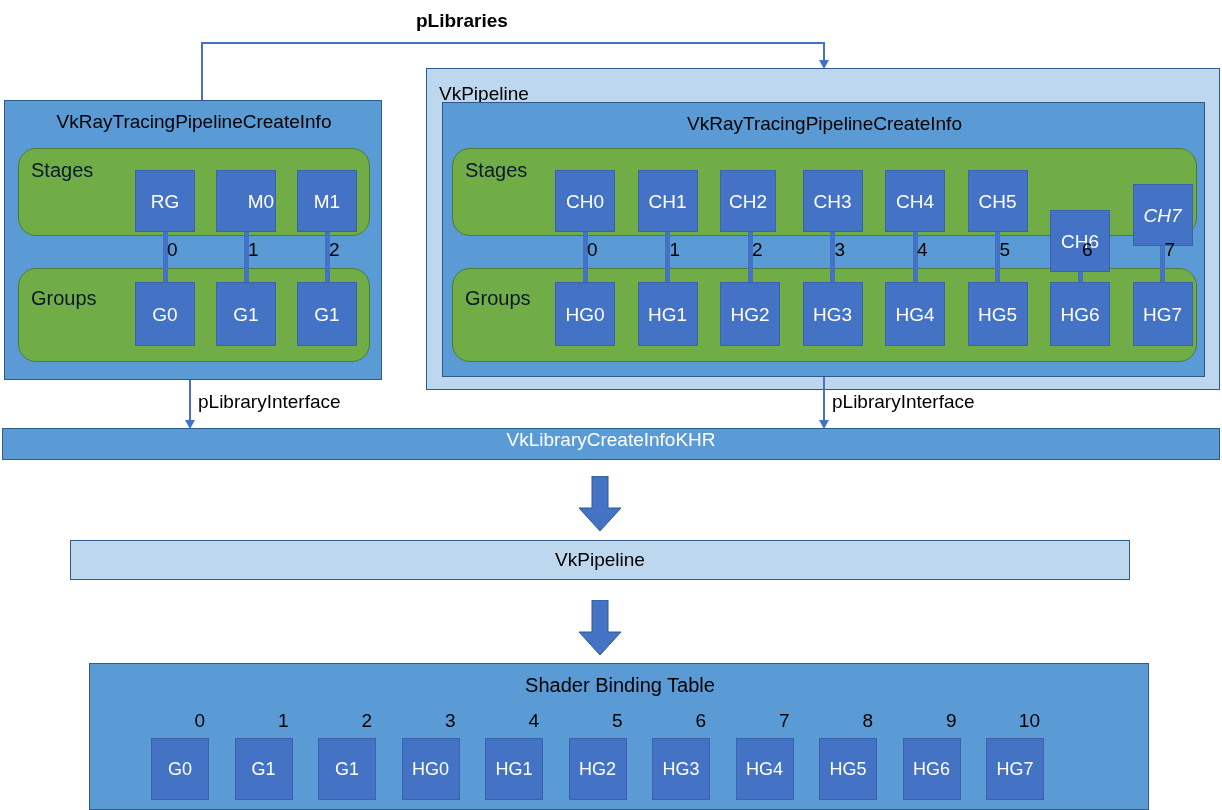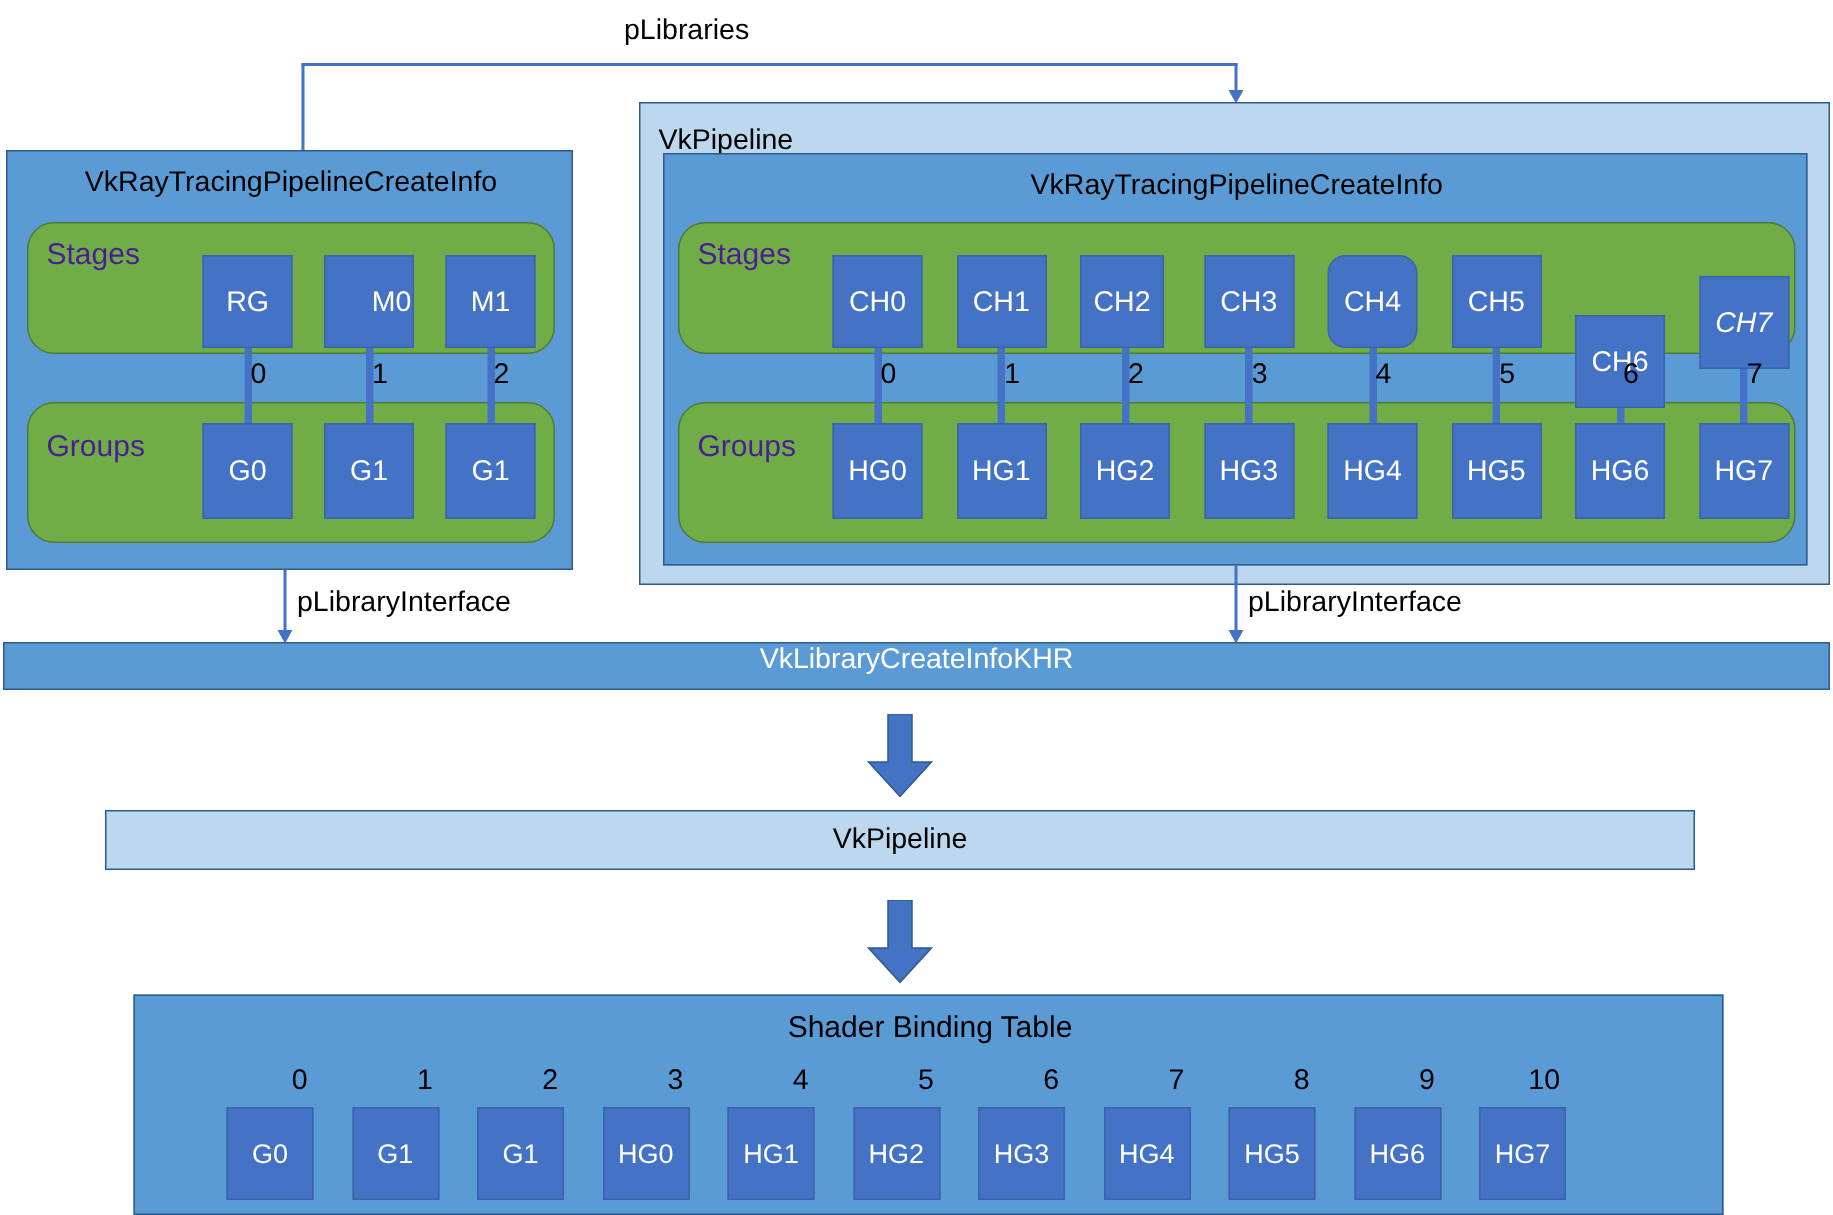--- a/index.html
+++ b/index.html
@@ -67,21 +67,21 @@
   }
   .idx.sbt { font-size: 19px; }
 
   
   .caption-dark {
     color: #000000;
     font-size: 19px;
     white-space: nowrap;
   }
   .caption-white {
-    color: #4c1d95;
+    color: #0f172a;
     font-size: 20px;
     white-space: nowrap;
   }
   .bar-label-white {
     color: #ffffff;
     font-size: 19px;
     white-space: nowrap;
   }
   .bar-label-dark {
     color: #000000;
@@ -128,21 +128,21 @@
     white-space: nowrap;
   }
 
   svg.block-arrow { display: block; }
 </style>
 </head>
 <body>
 
 <div id="canvas">
 
-  <div class="abs label-flow" style="left:416px; top:10px;">pLibraries</div>
+  <div class="abs label-flow" style="left:416px; top:10px;font-weight:bold;">pLibraries</div>
 
   <div class="abs stroke stroke-v" style="left:201px; top:42px; height:60px;"></div>
 
   <div class="abs stroke stroke-h" style="left:201px; top:42px; width:624px;"></div>
 
   <div class="abs stroke stroke-v" style="left:823px; top:42px; height:20px;"></div>
   <div class="abs arrowhead-down" style="left:819px; top:60px;"></div>
 
   <div class="abs panel-light" style="left:426px; top:68px; width:794px; height:322px;">
     <div class="abs caption-dark" style="left:12px; top:14px;">VkPipeline</div>
@@ -171,21 +171,21 @@
       <div class="abs node" style="left:637.5px; top:282px; width:60px; height:64px;">HG1</div>
       <div class="abs connector" style="left:747.5px; top:232px; height:50px;"></div>
       <div class="abs node" style="left:720px; top:170px; width:56px; height:62px;">CH2</div>
       <div class="abs idx" style="left:752px; top:240px; width:26px; text-align:left;">2</div>
       <div class="abs node" style="left:720px; top:282px; width:60px; height:64px;">HG2</div>
       <div class="abs connector" style="left:830px; top:232px; height:50px;"></div>
       <div class="abs node" style="left:802.5px; top:170px; width:60px; height:62px;">CH3</div>
       <div class="abs idx" style="left:834.5px; top:240px; width:26px; text-align:left;">3</div>
       <div class="abs node" style="left:802.5px; top:282px; width:60px; height:64px;">HG3</div>
       <div class="abs connector" style="left:912.5px; top:232px; height:50px;"></div>
-      <div class="abs node" style="left:885px; top:170px; width:60px; height:62px;border-radius:12px;">CH4</div>
+      <div class="abs node" style="left:885px; top:170px; width:60px; height:62px;">CH4</div>
       <div class="abs idx" style="left:917px; top:240px; width:26px; text-align:left;">4</div>
       <div class="abs node" style="left:885px; top:282px; width:60px; height:64px;">HG4</div>
       <div class="abs connector" style="left:995px; top:232px; height:50px;"></div>
       <div class="abs node" style="left:967.5px; top:170px; width:60px; height:62px;">CH5</div>
       <div class="abs idx" style="left:999.5px; top:240px; width:26px; text-align:left;">5</div>
       <div class="abs node" style="left:967.5px; top:282px; width:60px; height:64px;">HG5</div>
       <div class="abs connector" style="left:1077.5px; top:232px; height:50px;"></div>
       <div class="abs node" style="left:1050px; top:170px; width:60px; height:62px;margin-top:40px;">CH6</div>
       <div class="abs idx" style="left:1082px; top:240px; width:26px; text-align:left;">6</div>
       <div class="abs node" style="left:1050px; top:282px; width:60px; height:64px;">HG6</div>

